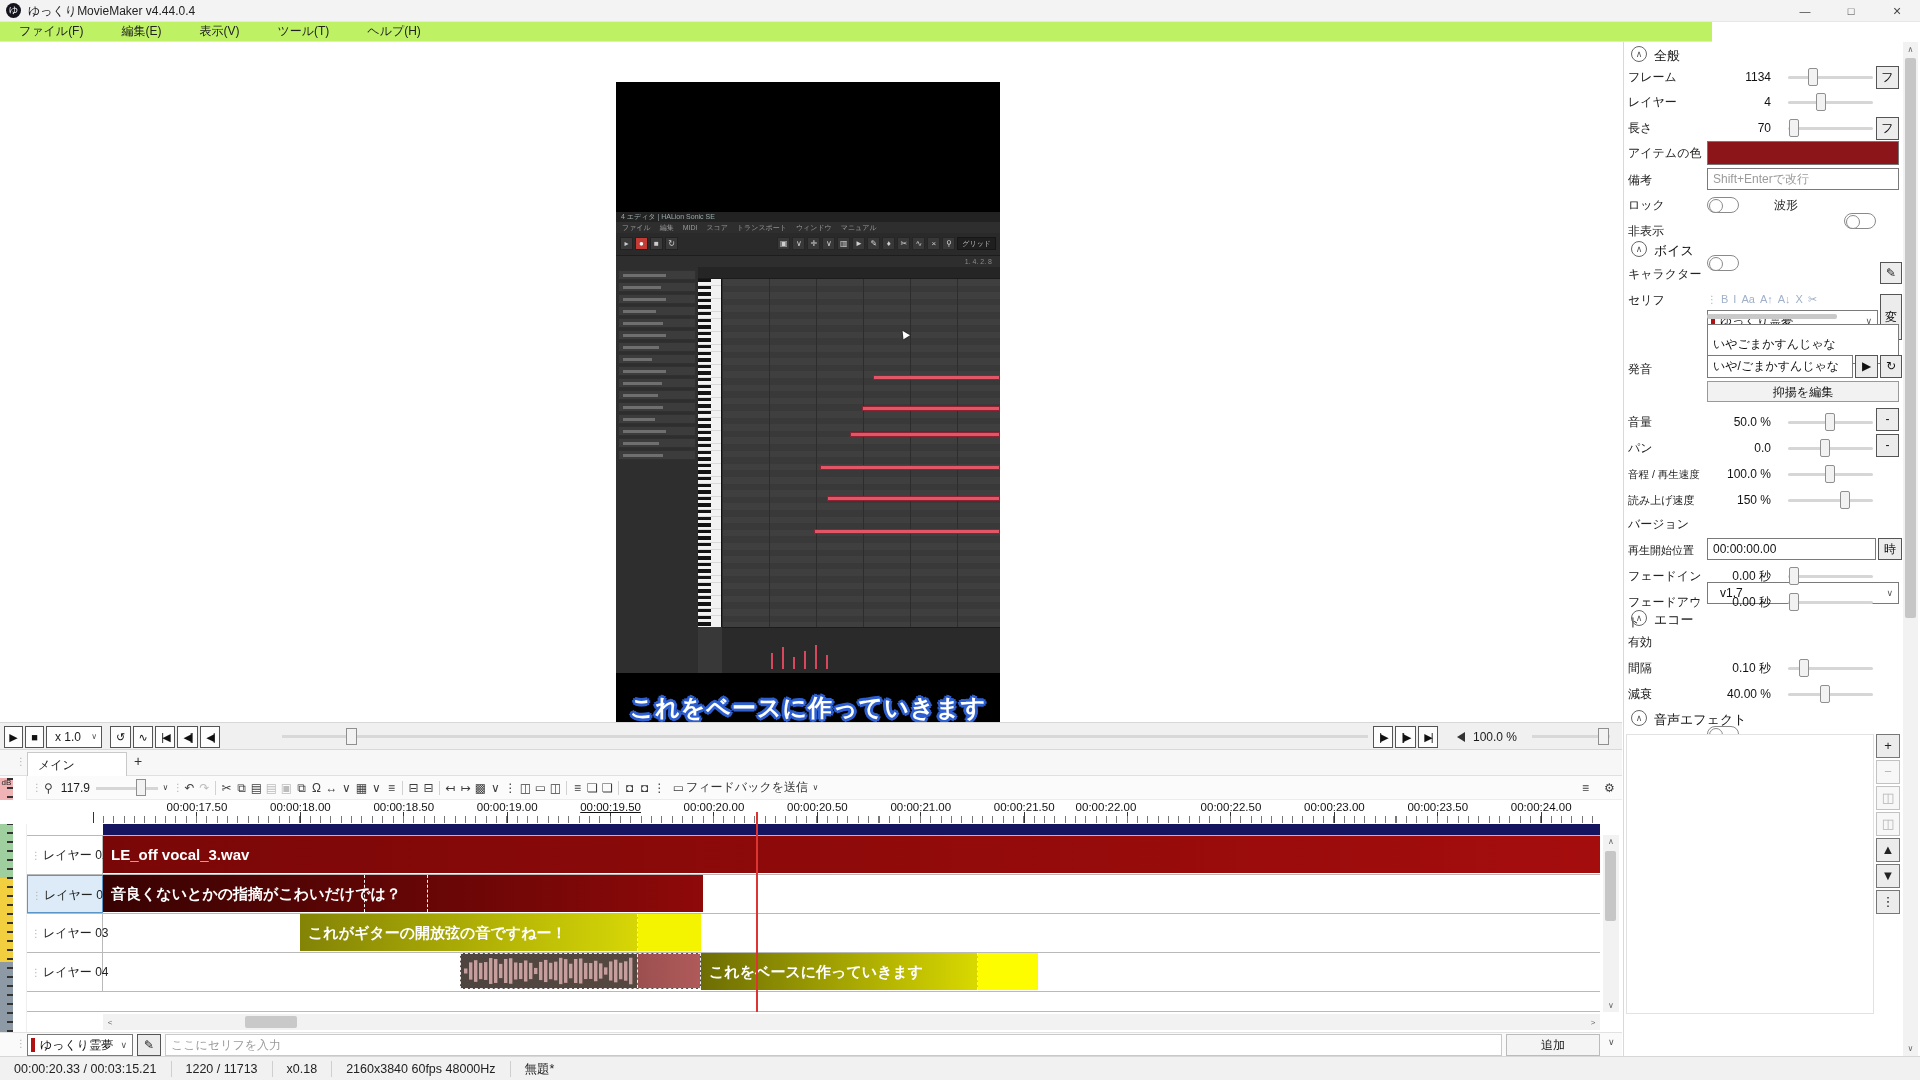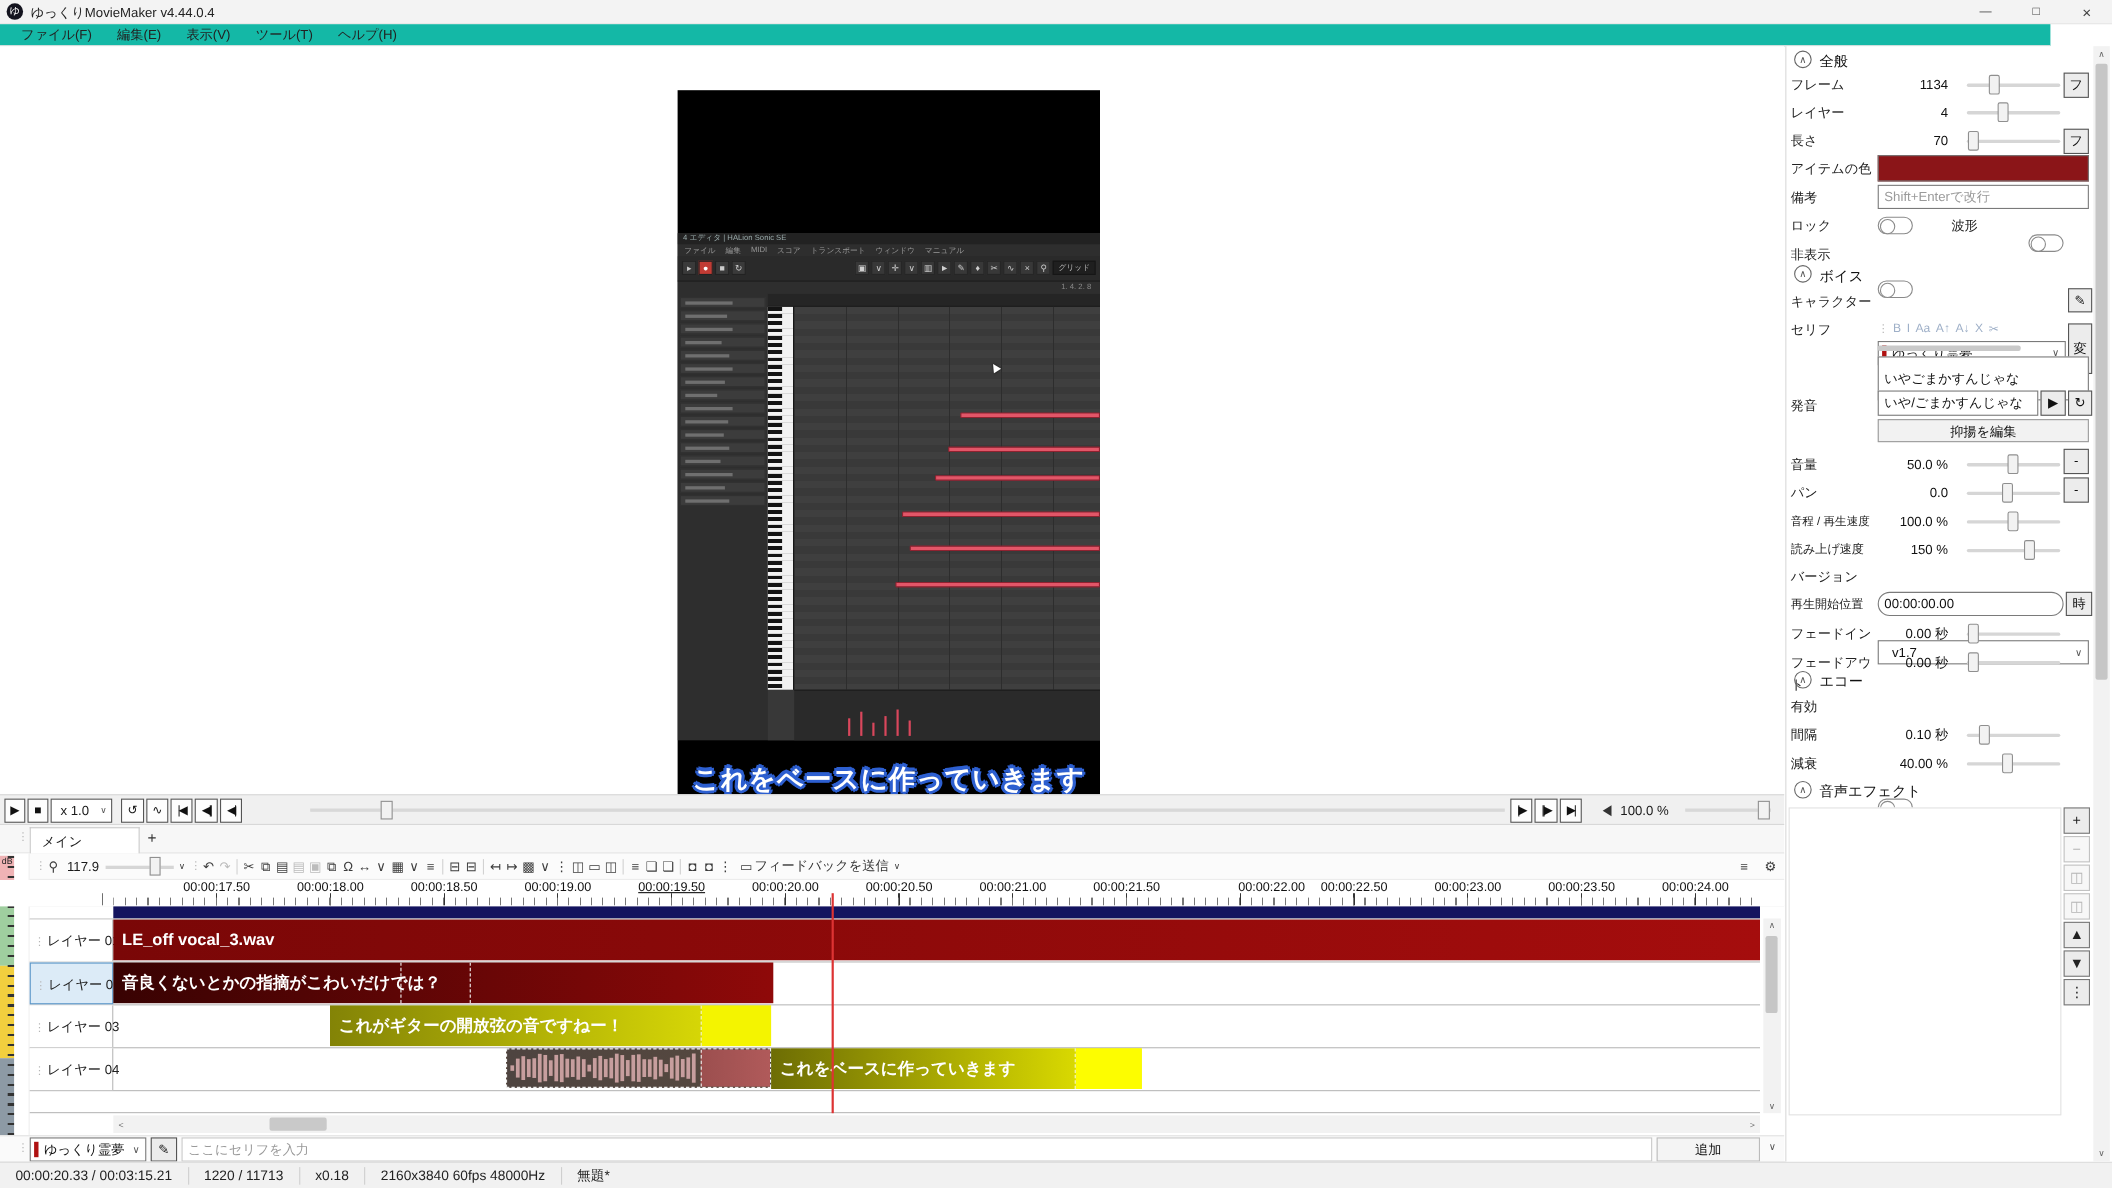--- a/index.html
+++ b/index.html
@@ -4,21 +4,21 @@
 <style>
   html,body{margin:0;padding:0;background:#888;}
   *{box-sizing:border-box;font-family:"Liberation Sans","DejaVu Sans",sans-serif;}
   #app{position:relative;width:1920px;height:1080px;background:#fff;overflow:hidden;font-size:12px;color:#1a1a1a;}
   .abs{position:absolute;}
   
   .titlebar{left:0;top:0;width:1920px;height:22px;background:#f3f3f3;border-bottom:1px solid #e7e7e7;}
   .appicon{left:6px;top:3px;width:15px;height:15px;border-radius:50%;background:#14141f;color:#fff;font-size:9px;line-height:15px;text-align:center;}
   .apptitle{left:28px;top:0;height:22px;line-height:22px;font-size:12px;color:#222;}
   .winbtn{top:0;width:46px;height:22px;text-align:center;line-height:22px;color:#444;font-size:11px;}
-  .menubar{left:0;top:22px;width:1864px;height:20px;background:#14b8a6;border-bottom:1px solid #e3e3e3;display:flex;align-items:center;padding-left:10px;gap:5px;}
+  .menubar{left:0;top:22px;width:1712px;height:20px;background:#bef264;border-bottom:1px solid #e3e3e3;display:flex;align-items:center;padding-left:10px;gap:20px;}
   .menubar span{padding:0 9px;color:#222;}
   
   .workspace{left:0;top:42px;width:1622px;height:680px;background:#fff;}
   .video{left:616px;top:40px;width:384px;height:682px;background:#000;overflow:hidden;}
   .daw{position:absolute;left:0;top:130px;width:384px;height:461px;background:#2e2e2e;font-size:7px;color:#b8b8b8;}
   .dawtitle{position:absolute;left:0;top:0;width:100%;height:10px;background:#222;line-height:10px;padding-left:5px;color:#9aa;}
   .dawmenu{position:absolute;left:0;top:10px;width:100%;height:11px;display:flex;gap:9px;align-items:center;padding-left:6px;color:#999;}
   .dawtb{position:absolute;left:0;top:21px;width:100%;height:23px;background:#2a2a2a;border-bottom:1px solid #1d1d1d;}
   .dawbtn{display:inline-block;width:13px;height:13px;background:#3a3a3a;border:1px solid #222;color:#ccc;font-size:8px;line-height:12px;text-align:center;margin-right:2px;vertical-align:middle;}
   .dawbtn.rec{background:#c23b34;color:#fff;}
@@ -354,21 +354,21 @@
     <div class="tickminor"></div>
   <span class="rlabel" style="left: 152px;">00:00:17.50</span>
       <span class="rlabel" style="left: 255.4px;">00:00:18.00</span>
       <span class="rlabel" style="left: 358.8px;">00:00:18.50</span>
       <span class="rlabel" style="left: 462.2px;">00:00:19.00</span>
       <span class="rlabel" style="left: 565.6px; text-decoration: underline;">00:00:19.50</span>
       <span class="rlabel" style="left: 669px;">00:00:20.00</span>
       <span class="rlabel" style="left: 772.4px;">00:00:20.50</span>
       <span class="rlabel" style="left: 875.8px;">00:00:21.00</span>
       <span class="rlabel" style="left: 979.2px;">00:00:21.50</span>
-      <span class="rlabel" style="left: 1111px;">00:00:22.00</span>
+      <span class="rlabel" style="left: 1061px;">00:00:22.00</span>
       <span class="rlabel" style="left: 1186px;">00:00:22.50</span>
       <span class="rlabel" style="left: 1289.4px;">00:00:23.00</span>
       <span class="rlabel" style="left: 1392.8px;">00:00:23.50</span>
       <span class="rlabel" style="left: 1496.2px;">00:00:24.00</span>
     </div>
   <div class="abs navy"></div>
 
   <div class="abs rows">
     <div class="rowline" style="top:0"></div>
     <div class="rowline" style="top:39px"></div>
@@ -576,21 +576,21 @@
         <span class="tr"></span>
         <span class="th" style="left:52px"></span>
       </div>
 
     <div class="abs plabel" style="left:4px;top:472px;width:76px">バージョン</div>
     <div class="abs dd" style="left:83px;top:470px;width:192px;height:22px">
       <span>v1.7</span><span class="chev">∨</span>
     </div>
 
     <div class="abs plabel" style="left:4px;top:498px;width:76px;font-size:11px">再生開始位置</div>
-    <input class="abs pinput" style="left: 83px; top: 496px; width: 169px; height: 22px; border-radius: 11px;" value="00:00:00.00">
+    <input class="abs pinput" style="left: 83px; top: 496px; width: 169px; height: 22px;" value="00:00:00.00">
     <div class="abs pbtn" style="left:254px;top:496px;width:24px;height:22px">時</div>
 
     <div class="abs plabel" style="left:4px;top:524px;width:76px">フェードイン</div>
     <div class="abs pvalue" style="left:82px;top:524px;width:65px">0.00 秒</div>
     <div class="abs sl" style="left:164px;top:524px;width:85px">
         <span class="tr"></span>
         <span class="th" style="left:1px"></span>
       </div>
 
     <div class="abs plabel" style="left:4px;top:550px;width:76px">フェードアウト</div>

